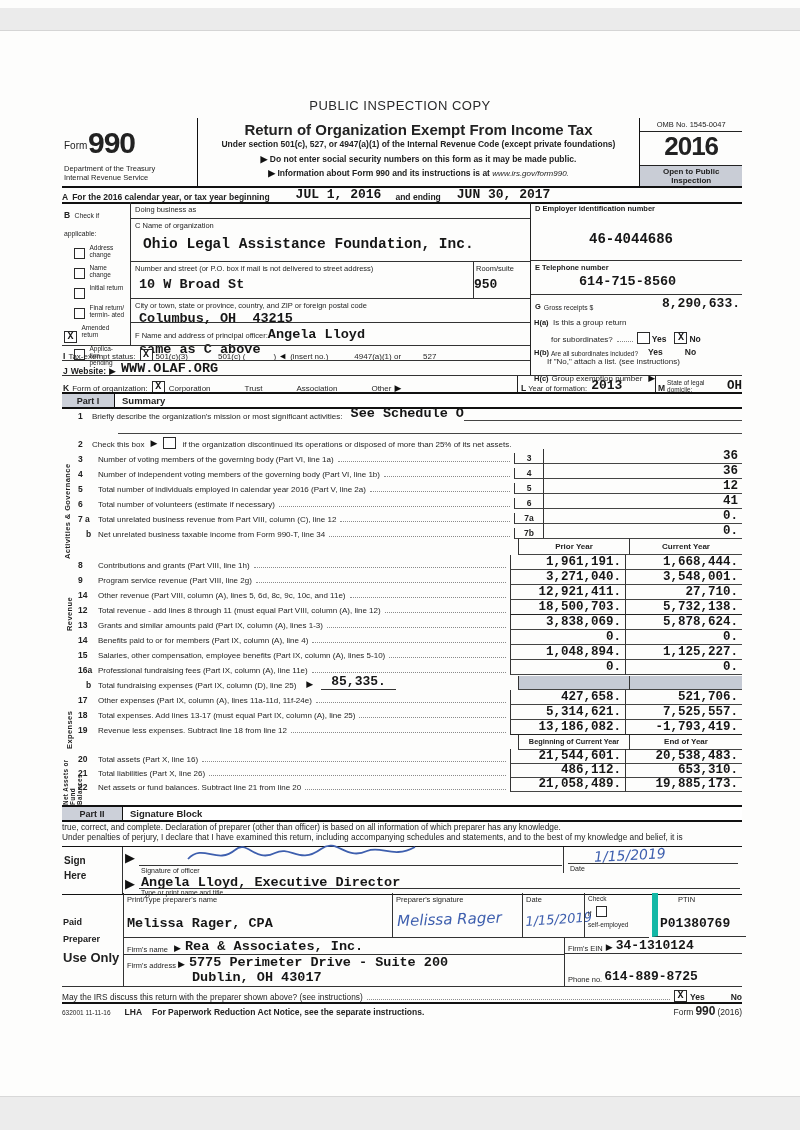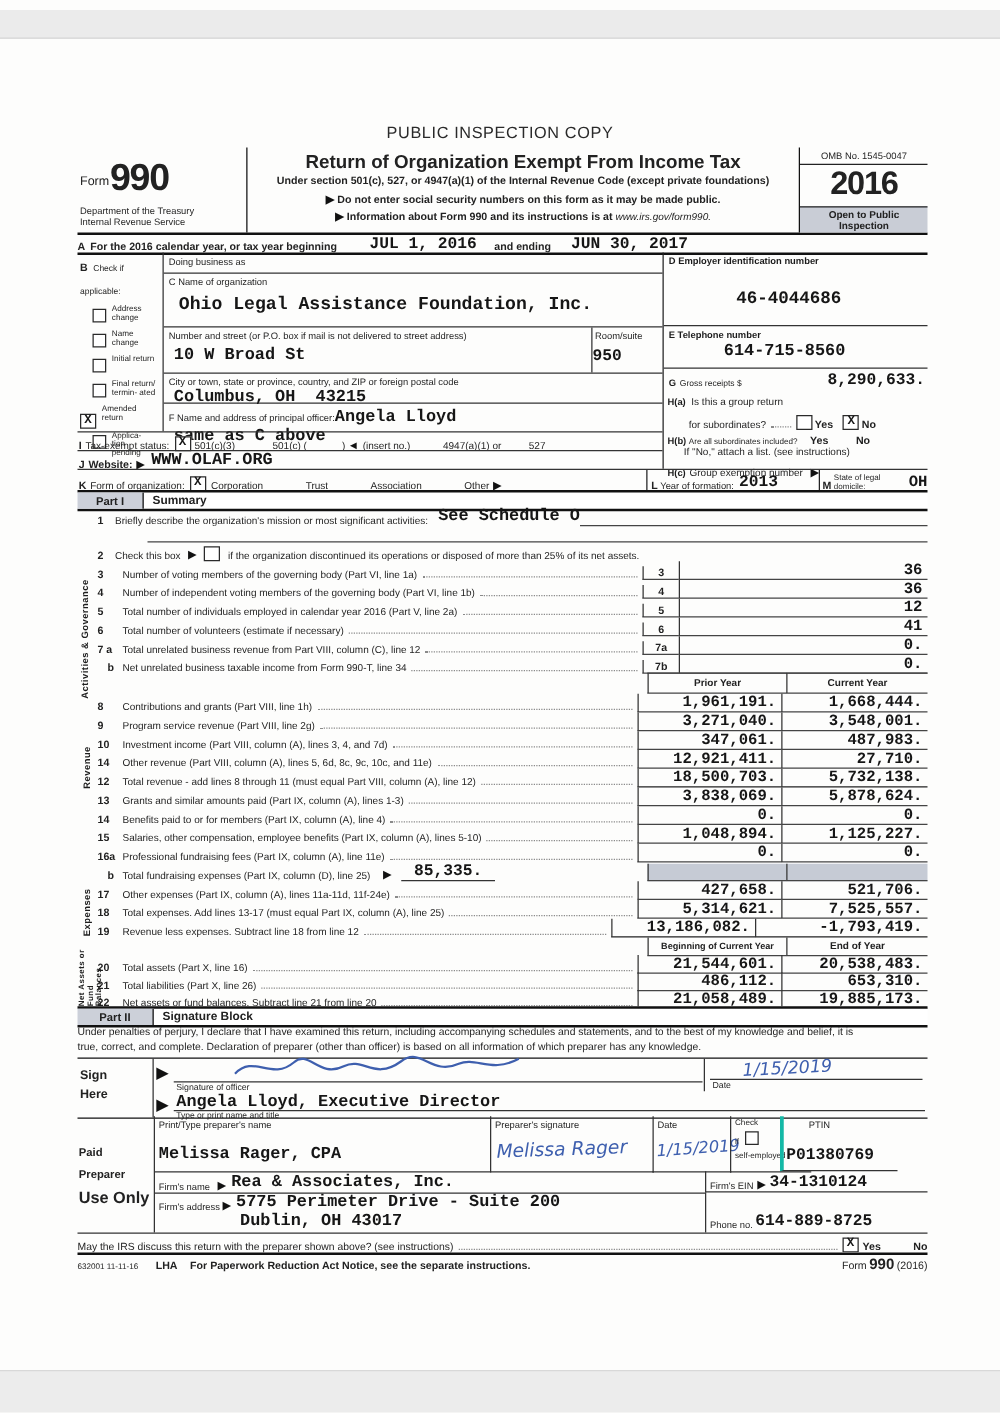--- a/index.html
+++ b/index.html
@@ -282,27 +282,20 @@
           <span class="cell-b amt" style="width:112px;">1,668,444.</span>
         </div>
       <div class="row" style="height:15px;">
           <span class="s8b" style="width:20px;">9</span>
           <span class="lbl" style="font-size:8px;">Program service revenue (Part VIII, line 2g)</span>
           <span class="lead"></span>
           <span class="cell-b amt" style="width:110px;">3,271,040.</span>
           <span class="cell-b amt" style="width:112px;">3,548,001.</span>
         </div>
       <div class="row" style="height:15px;">
-          <span class="s8b" style="width:20px;">10</span>
-          <span class="lbl" style="font-size:8px;">Investment income (Part VIII, column (A), lines 3, 4, and 7d)</span>
-          <span class="lead"></span>
-          <span class="cell-b amt" style="width:110px;">347,061.</span>
-          <span class="cell-b amt" style="width:112px;">487,983.</span>
-        </div>
-      <div class="row" style="height:15px;">
           <span class="s8b" style="width:20px;">14</span>
           <span class="lbl" style="font-size:8px;">Other revenue (Part VIII, column (A), lines 5, 6d, 8c, 9c, 10c, and 11e)</span>
           <span class="lead"></span>
           <span class="cell-b amt" style="width:110px;">12,921,411.</span>
           <span class="cell-b amt" style="width:112px;">27,710.</span>
         </div>
       <div class="row" style="height:15px;">
           <span class="s8b" style="width:20px;">12</span>
           <span class="lbl" style="font-size:8px;">Total revenue - add lines 8 through 11 (must equal Part VIII, column (A), line 12)</span>
           <span class="lead"></span>
@@ -361,21 +354,21 @@
           <span class="lbl" style="font-size:8px;">Total expenses. Add lines 13-17 (must equal Part IX, column (A), line 25)</span>
           <span class="lead"></span>
           <span class="cell-b amt" style="width:110px;">5,314,621.</span>
           <span class="cell-b amt" style="width:112px;">7,525,557.</span>
         </div>
       <div class="row" style="height:15px;">
           <span class="s8b" style="width:20px;">19</span>
           <span class="lbl" style="font-size:8px;">Revenue less expenses. Subtract line 18 from line 12</span>
           <span class="lead"></span>
           <span class="cell-b amt" style="width:110px;border-bottom:1.5px solid #222;">13,186,082.</span>
-          <span class="cell-b amt" style="width:112px;border-bottom:1.5px solid #222;padding-left:21px;">-1,793,419.</span>
+          <span class="cell-b amt" style="width:112px;border-bottom:1.5px solid #222;">-1,793,419.</span>
         </div>
 
       <div class="row" style="height:15px;">
         <span style="flex:1;"></span>
         <span class="hdrcell cell-b" style="width:110px;font-size:7.3px;line-height:14px;">Beginning of Current Year</span>
         <span class="hdrcell cell-b" style="width:112px;line-height:14px;">End of Year</span>
       </div>
 
       <div class="row" style="height:14px;">
           <span class="s8b" style="width:20px;">20</span>
@@ -400,22 +393,22 @@
         </div>
     </div>
   </div>
 
   <div class="partbar" style="top:805px;">
     <div class="parttag" style="width:60px;">Part II</div>
     <div class="parttitle">Signature Block</div>
   </div>
 
   <div class="abs" style="left:62px;top:820px;width:680px;">
+    <div class="lbl" style="font-size:8.3px;margin-top:2px;">true, correct, and complete. Declaration of preparer (other than officer) is based on all information of which preparer has any knowledge.</div>
     <div class="lbl" style="font-size:8.3px;">Under penalties of perjury, I declare that I have examined this return, including accompanying schedules and statements, and to the best of my knowledge and belief, it is</div>
-    <div class="lbl" style="font-size:8.3px;margin-top:2px;">true, correct, and complete. Declaration of preparer (other than officer) is based on all information of which preparer has any knowledge.</div>
   </div>
 
   <div class="abs" style="left:62px;top:846px;width:680px;height:47px;border-top:1.5px solid #111;border-bottom:1.5px solid #111;display:flex;">
     <div style="width:58px;border-right:1px solid #333;padding-top:8px;padding-left:2px;">
       <div style="font-size:10px;font-weight:bold;">Sign</div>
       <div style="font-size:10px;font-weight:bold;margin-top:4px;">Here</div>
     </div>
     <div style="flex:1;position:relative;">
       <span class="arrow" style="position:absolute;left:2px;top:4px;font-size:13px;">▶</span>
       <svg width="260" height="22" viewBox="0 0 260 22" style="position:absolute;left:60px;top:-6px;">
@@ -453,21 +446,21 @@
       </div>
       <div style="position:absolute;left:398px;top:0;width:62px;height:44px;border-left:1px solid #333;border-bottom:1px solid #333;">
         <div class="lbl" style="padding:2px 0 0 3px;">Date</div>
         <div class="hand" style="font-size:13px;padding:8px 0 0 2px;transform:rotate(-4deg);">1/15/2019</div>
       </div>
       <div style="position:absolute;left:460px;top:0;width:64px;height:44px;border-left:1px solid #333;border-bottom:1px solid #333;">
         <div class="lbl" style="padding:2px 0 0 3px;font-size:6.5px;">Check</div>
         <div style="padding-left:3px;"><span class="lbl" style="font-size:6.5px;">if</span> <span class="cb small"></span></div>
         <div class="lbl" style="padding:1px 0 0 3px;font-size:6.5px;">self-employed</div>
       </div>
-      <div style="position:absolute;left:500px;top:0;width:94px;height:44px;border-left:3px solid #14b8a6;border-bottom:1px solid #333;box-sizing:border-box;">
+      <div style="position:absolute;left:528px;top:0;width:94px;height:44px;border-left:6px solid #14b8a6;border-bottom:1px solid #333;box-sizing:border-box;">
         <div class="lbl" style="padding:2px 0 0 20px;">PTIN</div>
         <div class="mono" style="font-size:13px;padding:12px 0 0 2px;">P01380769</div>
       </div>
 
       <div class="row" style="position:absolute;left:0;top:44px;width:440px;height:17px;border-bottom:1px solid #333;">
         <span class="lbl" style="margin-left:3px;">Firm's name</span>
         <span class="arrow" style="margin:0 4px 1px 6px;">▶</span>
         <span class="mono" style="font-size:13.5px;">Rea &amp; Associates, Inc.</span>
       </div>
       <div class="row" style="position:absolute;left:440px;top:44px;width:178px;height:17px;border-left:1px solid #333;border-bottom:1px solid #333;box-sizing:border-box;">

